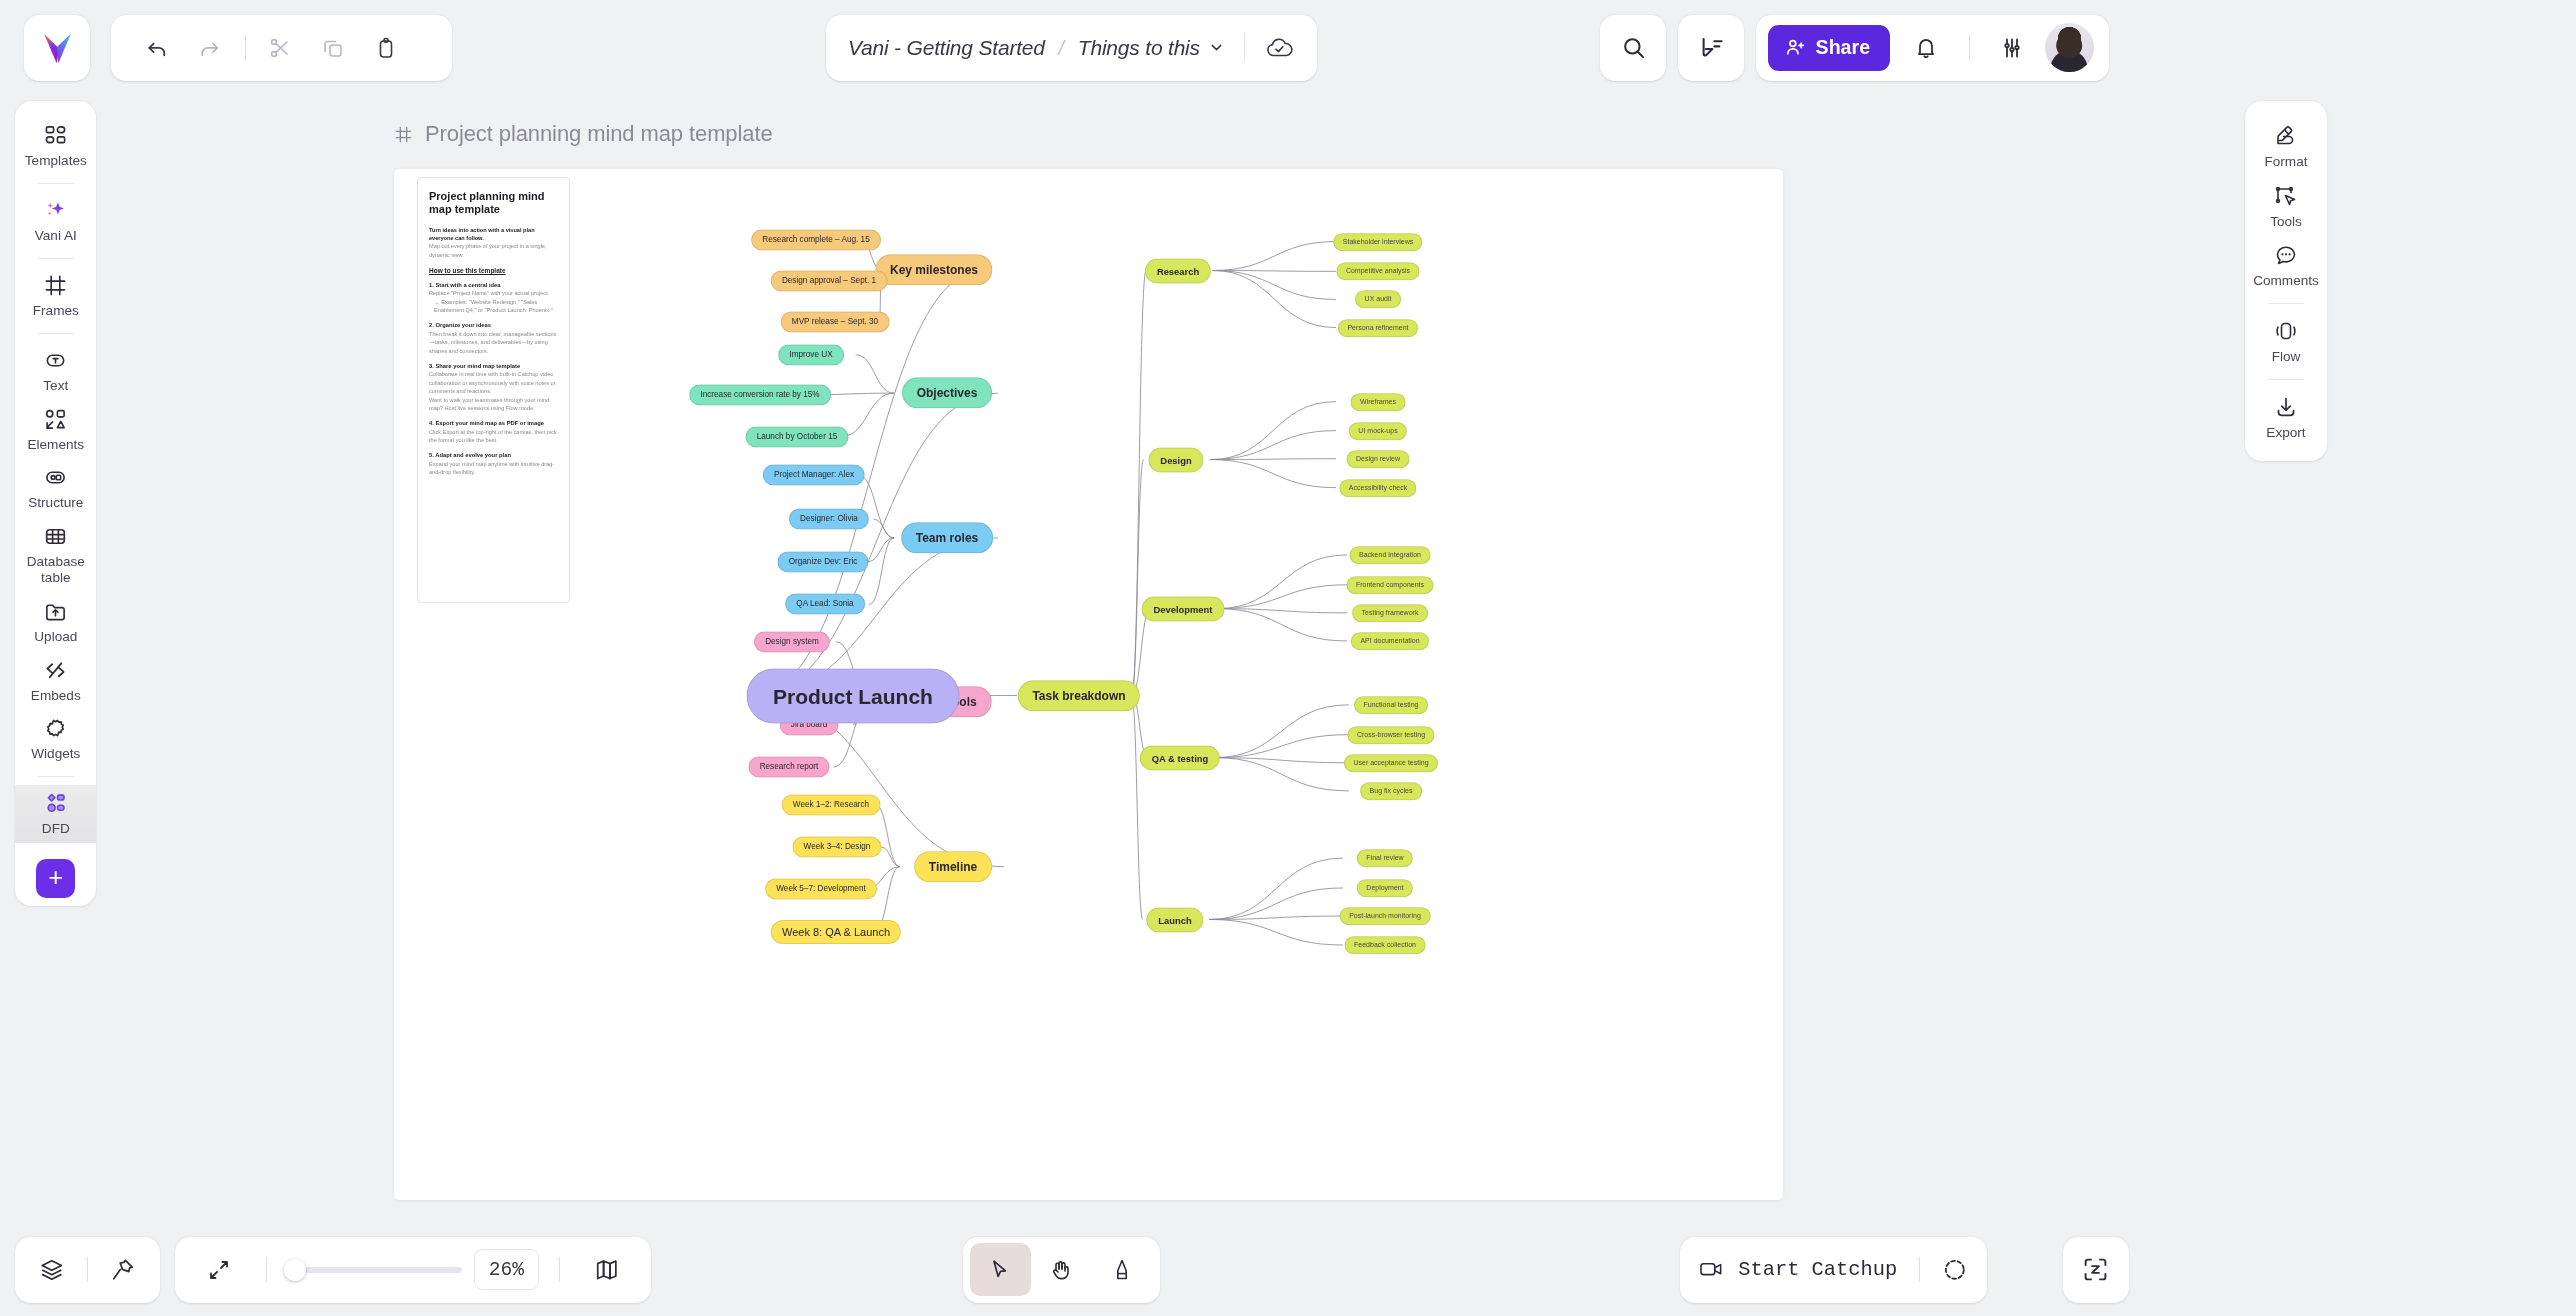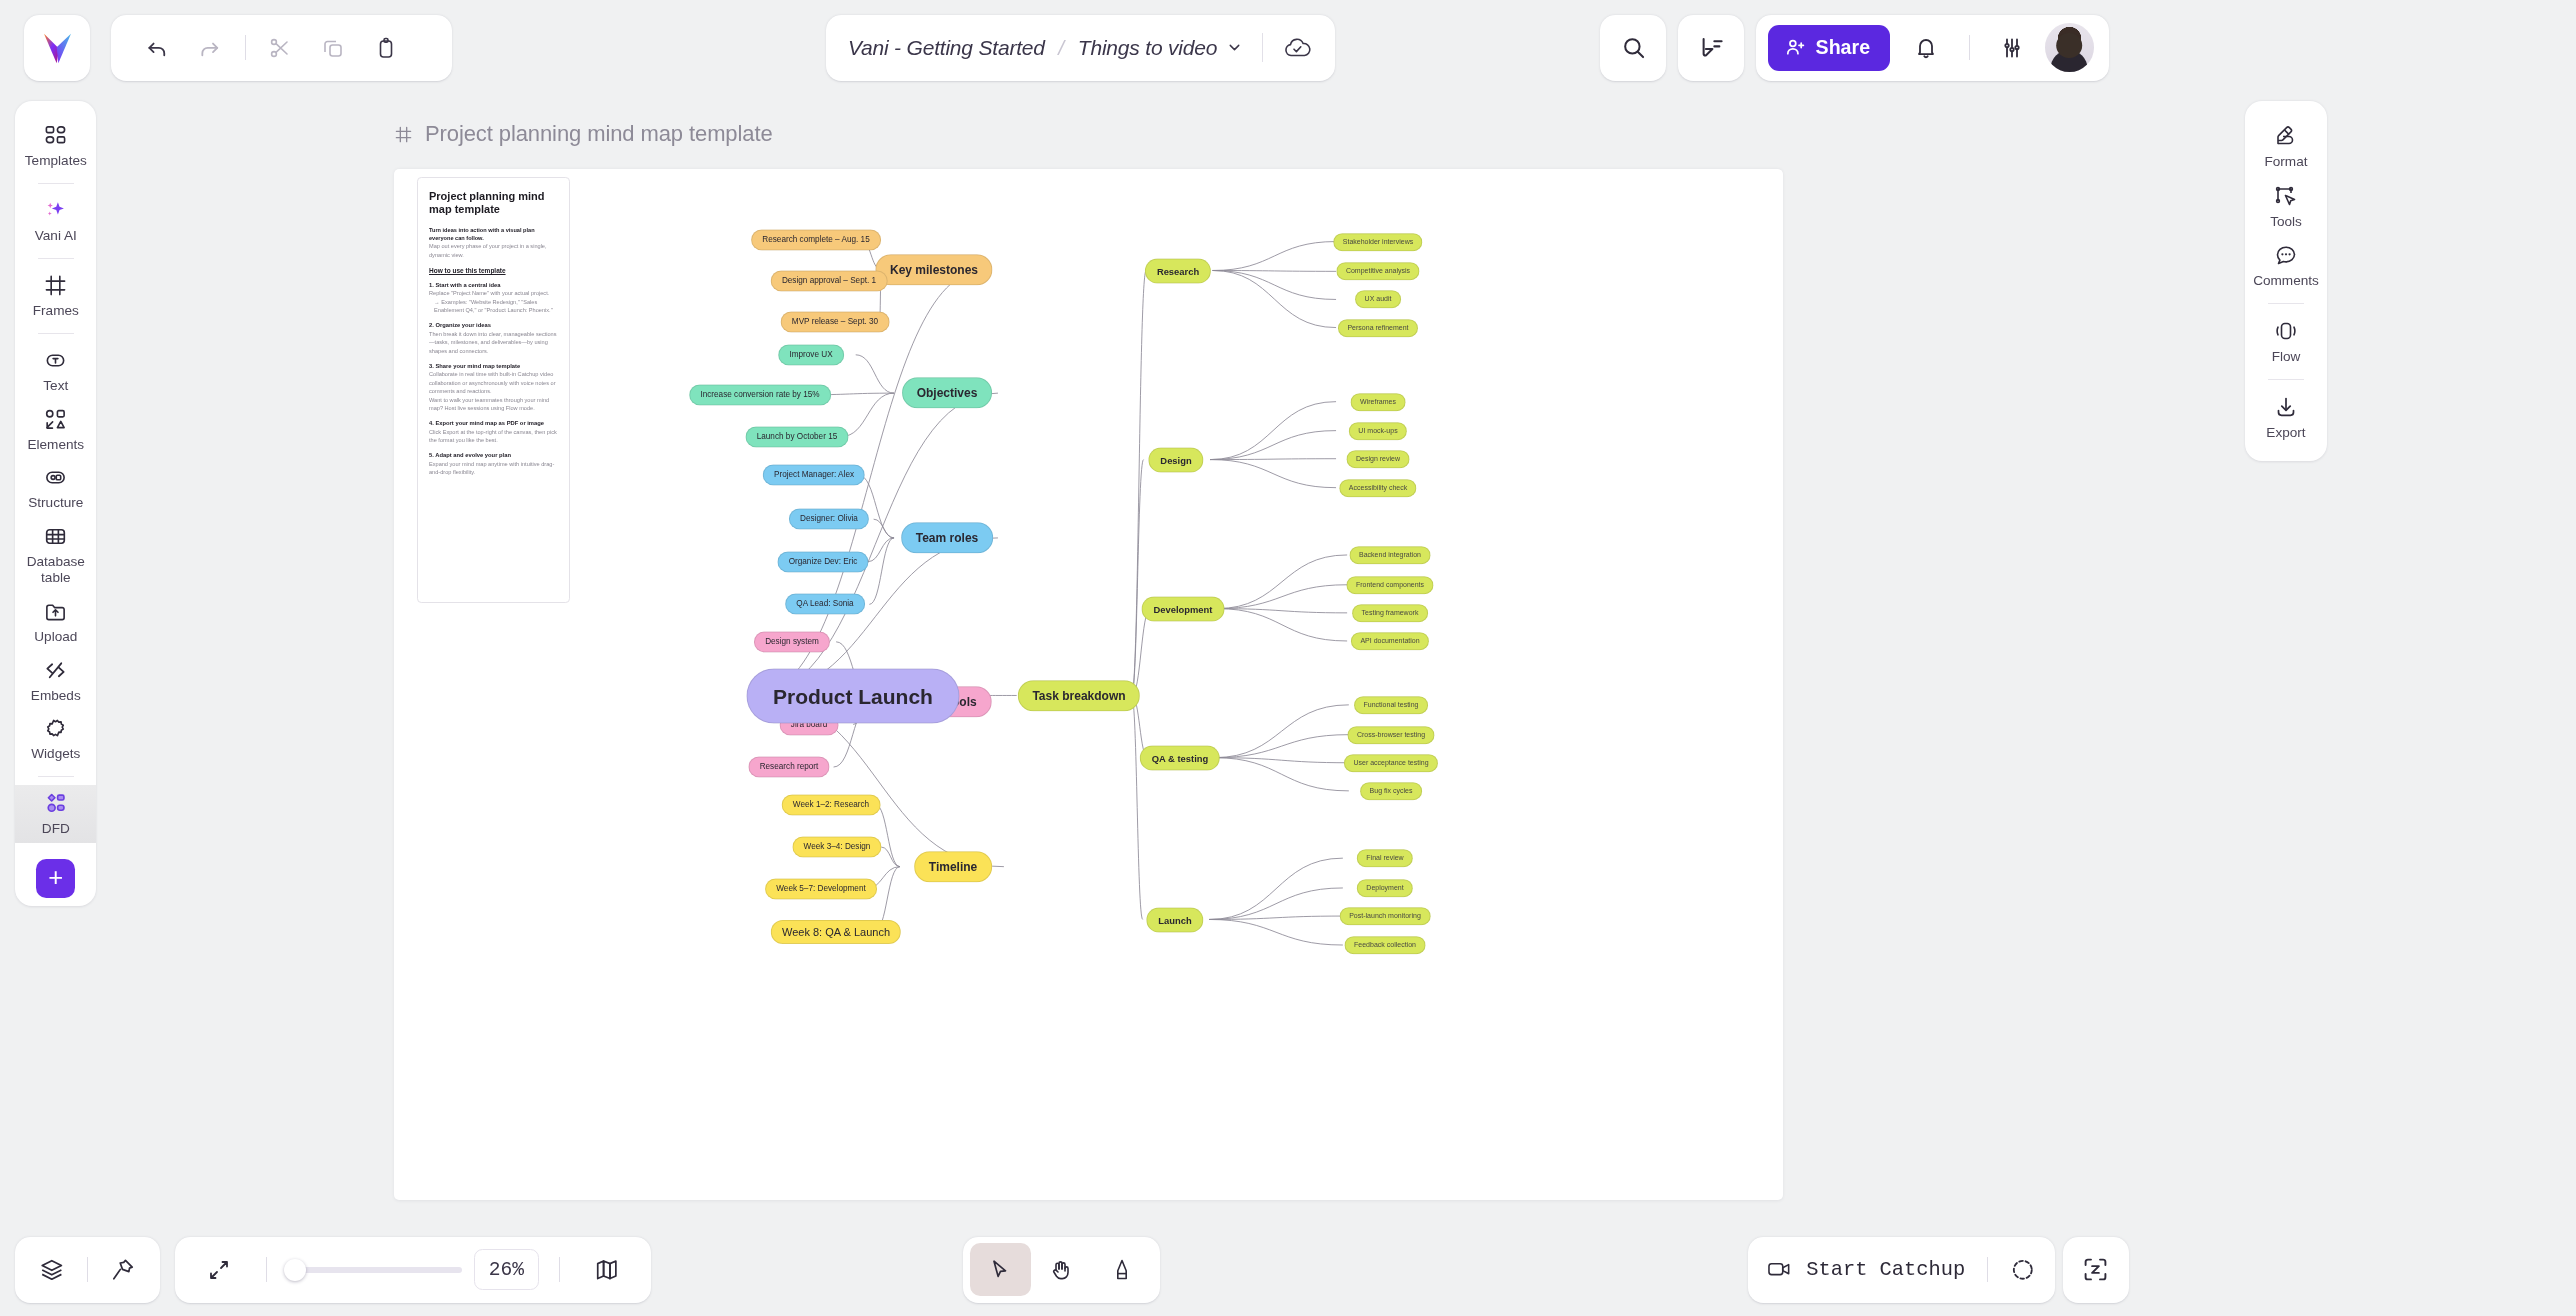--- a/index.html
+++ b/index.html
@@ -193,21 +193,21 @@
             <rect x="6.5" y="5" width="11" height="16" rx="3"></rect>
             <rect x="10" y="2.5" width="4" height="3.6" rx="1.4"></rect>
           </svg>
       </div>
     </div>
 
     <div class="card breadcrumb">
       <span class="bc-text">Vani - Getting Started</span>
       <span class="bc-sep">/</span>
       <span class="bc-drop">
-        <span class="bc-text">Things to video</span>
+        <span class="bc-text">Things to this</span>
         <span>
           <svg width="17" height="17" viewBox="0 0 24 24" fill="none" stroke="#3b3648" stroke-width="2" stroke-linecap="round" stroke-linejoin="round">
               <path d="M6 9l6 6 6-6"></path>
             </svg>
         </span>
       </span>
       <span class="bc-divider"></span>
       <span>
         <svg width="31" height="24" viewBox="0 0 30 24" fill="none" stroke="#3b3648" stroke-width="1.6" stroke-linecap="round" stroke-linejoin="round">
           <path d="M8.5 19.5A5.5 5.5 0 0 1 8 8.6a6.6 6.6 0 0 1 12.6-1.1A4.8 4.8 0 0 1 22 19.5z"></path>
@@ -669,21 +669,21 @@
       <div class="mode-btn">
         <span>
           <svg width="24" height="24" viewBox="0 0 24 24" fill="none" stroke="#2f2b3a" stroke-width="1.6" stroke-linejoin="round">
               <path d="M12 2.5l4.2 10.3v7.7H7.8v-7.7z"></path>
               <path d="M7.8 15.6h8.4"></path>
             </svg>
         </span>
       </div>
     </div>
 
-    <div class="card bb" style="left:1748px; padding:0 19px; gap:13.6px;align-items:center;">
+    <div class="card bb" style="left:1680px; padding:0 19px; gap:13.6px;align-items:center;">
       <span>
         <svg width="25.6" height="20.4" viewBox="0 0 26 20" fill="none" stroke="#2f2b3a" stroke-width="1.6" stroke-linejoin="round">
             <rect x="2" y="4.5" width="14" height="11" rx="2.6"></rect>
             <path d="M16 8.6l6-3.2v9.2l-6-3.2z"></path>
           </svg>
       </span>
       <span class="catchup">Start Catchup</span>
       <span class="vdiv"></span>
       <span>
         <svg width="25.6" height="25.6" viewBox="0 0 24 24" fill="none" stroke="#2f2b3a" stroke-width="1.7" stroke-linecap="round" stroke-dasharray="3.4 2.6">

